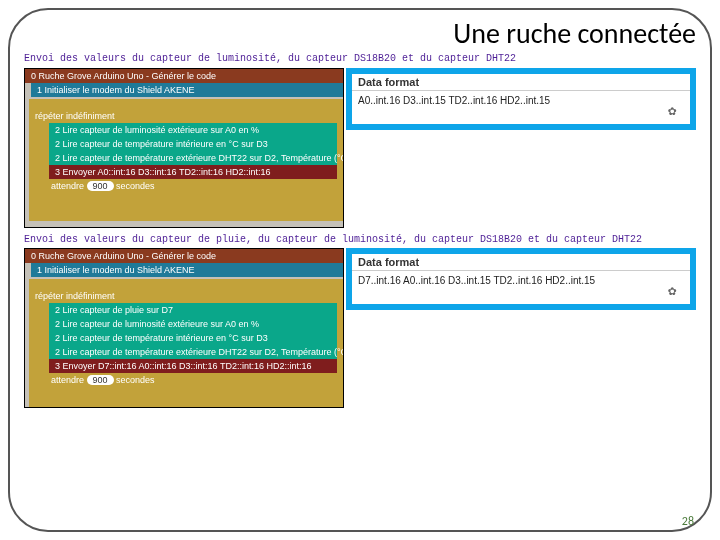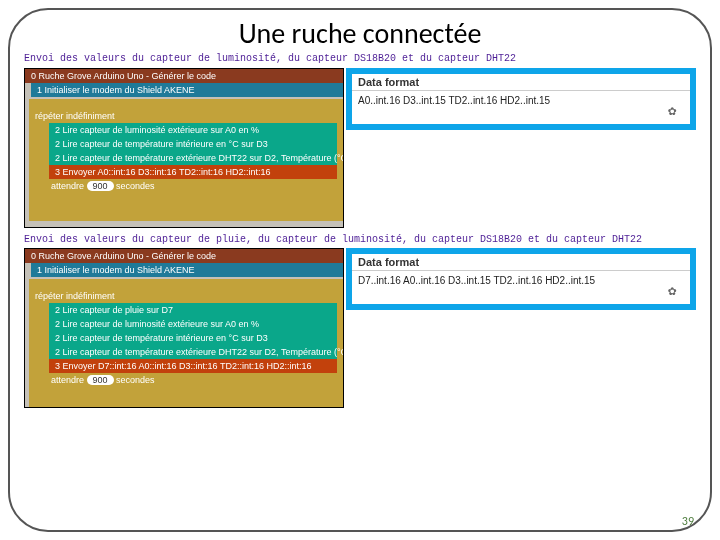--- a/index.html
+++ b/index.html
@@ -19,21 +19,21 @@
     right: 8px;
     bottom: 8px;
     border: 2px solid #555;
     border-radius: 40px;
     padding: 4px 14px 14px 14px;
     box-sizing: border-box;
   }
   .title {
     font-family: Calibri, Arial, sans-serif;
     font-size: 28px;
-    text-align: center;
+    text-align: right;
     margin: 2px 0 2px 0;
     color: #000;
   }
   .desc {
     font-family: "Courier New", monospace;
     font-size: 10px;
     line-height: 1.25;
     margin: 2px 0 2px 0;
     color: #4c1d95;
   }
@@ -55,21 +55,21 @@
   }
   .block {
     color: #fff;
     font-size: 9px;
     padding: 2px 6px;
     white-space: nowrap;
   }
   .block.red { background: #8a3a1f; }
   .block.blue { background: #1f7a99; margin-left: 6px; }
   .block.teal { background: #0aa78a; margin-left: 14px; }
-  .block.orange { background: #c2410c; margin-left: 14px; }
+  .block.orange { background: #7f1d1d; margin-left: 14px; }
   .repeat {
     background: #c2a23a;
     color: #fff;
     font-size: 9px;
     padding: 12px 6px 28px 6px;
     margin: 2px 0 0 4px;
     position: relative;
   }
   .repeat-inner { margin-top: 2px; }
   .wait {
@@ -199,13 +199,13 @@
       <div class="df-head">Data format</div>
       <div class="df-body">
         <span class="df-field">D7..int.16 A0..int.16 D3..int.15 TD2..int.16 HD2..int.15</span>
       </div>
       <div class="gear">✿</div>
     </div>
   </div>
 
 </div>
 
-<div class="pagenum">39</div>
+<div class="pagenum">28</div>
 
 </body></html>

